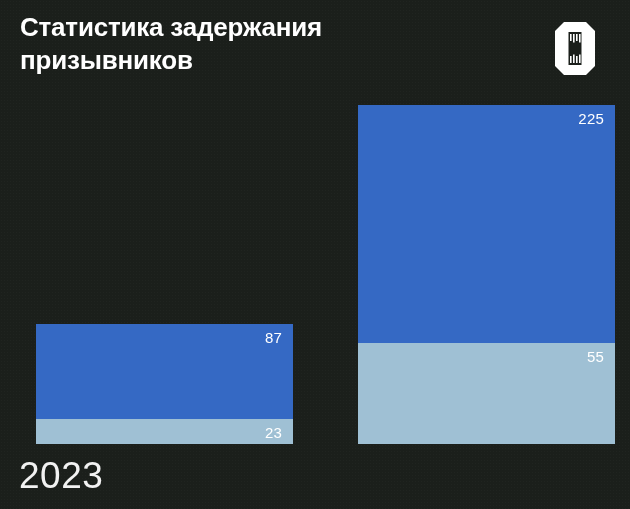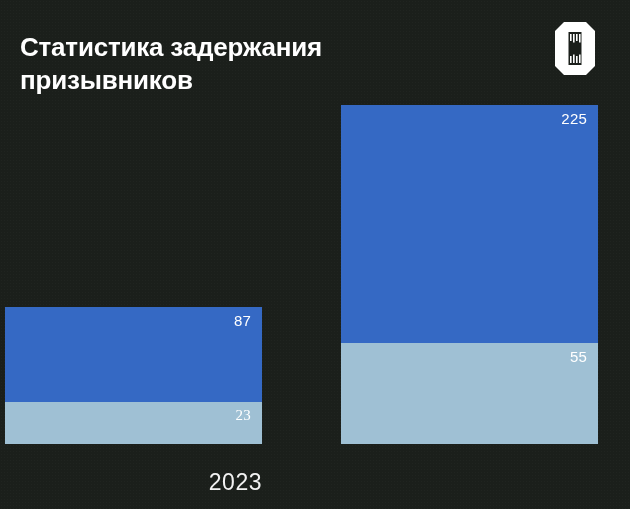--- a/index.html
+++ b/index.html
@@ -23,21 +23,21 @@
       radial-gradient(rgba(0,0,0,0.25) 0.5px, transparent 0.6px);
     background-size: 3px 3px, 4px 4px;
     background-position: 0 0, 1px 2px;
     overflow: hidden;
   }
 
   
   #chart-title {
     position: absolute;
     left: 20px;
-    top: 31px;
+    top: 11px;
     width: 420px;
     margin: 0;
     color: #ffffff;
     font-size: 26px;
     font-weight: bold;
     line-height: 1.28;
     letter-spacing: -0.2px;
     white-space: pre-line;
   }
 
@@ -60,43 +60,44 @@
     height: 509px;
   }
   .bar-group {
     position: absolute;
     bottom: 0;
   }
   .bar-stack {
     position: absolute;
     bottom: 65px;
     width: 100%;
+    margin-left: 17px;
   }
   .bar-segment {
     position: relative;
     width: 100%;
     box-sizing: border-box;
   }
   .segment-value {
     position: absolute;
     top: 6px;
     right: 11px;
     color: #ffffff;
     font-size: 15px;
     font-weight: normal;
     line-height: 1;
     letter-spacing: 0.2px;
   }
   .bar-label {
     position: absolute;
     bottom: 15px;
     width: 100%;
-    text-align: right;
+    text-align: left;
     color: #f2f2f2;
-    font-size: 23px;
+    font-size: 37px;
     font-weight: 300;
     letter-spacing: 0.5px;
     line-height: 1;
   }
 </style>
 </head>
 <body>
 
 <div id="infographic">
 
@@ -113,26 +114,26 @@
       <rect x="24" y="12" width="1.6" height="8.5" fill="#ffffff"></rect>
       <rect x="15" y="34" width="1.6" height="7" fill="#ffffff"></rect>
       <rect x="18" y="32.5" width="1.6" height="8.5" fill="#ffffff"></rect>
       <rect x="21" y="34" width="1.6" height="7" fill="#ffffff"></rect>
       <rect x="24" y="32.5" width="1.6" height="8.5" fill="#ffffff"></rect>
     </svg>
   </div>
 
   <div id="plot-area">
 
-    <div class="bar-group" style="left:5px; width:257px; height:509px;">
+    <div class="bar-group" style="left:19px; width:257px; height:509px;">
       <div class="bar-stack">
         <div class="bar-segment" style="height:95px; background:#3569c4;">
           <span class="segment-value">87</span>
         </div>
-        <div class="bar-segment" style="height:42px; background:#9fc0d4;font-family:Liberation Serif, serif;">
+        <div class="bar-segment" style="height:25px; background:#9fc0d4;">
           <span class="segment-value">23</span>
         </div>
       </div>
       <div class="bar-label">2023</div>
     </div>
 
     <div class="bar-group" style="left:341px; width:257px; height:509px;">
       <div class="bar-stack">
         <div class="bar-segment" style="height:238px; background:#3569c4;">
           <span class="segment-value">225</span>

